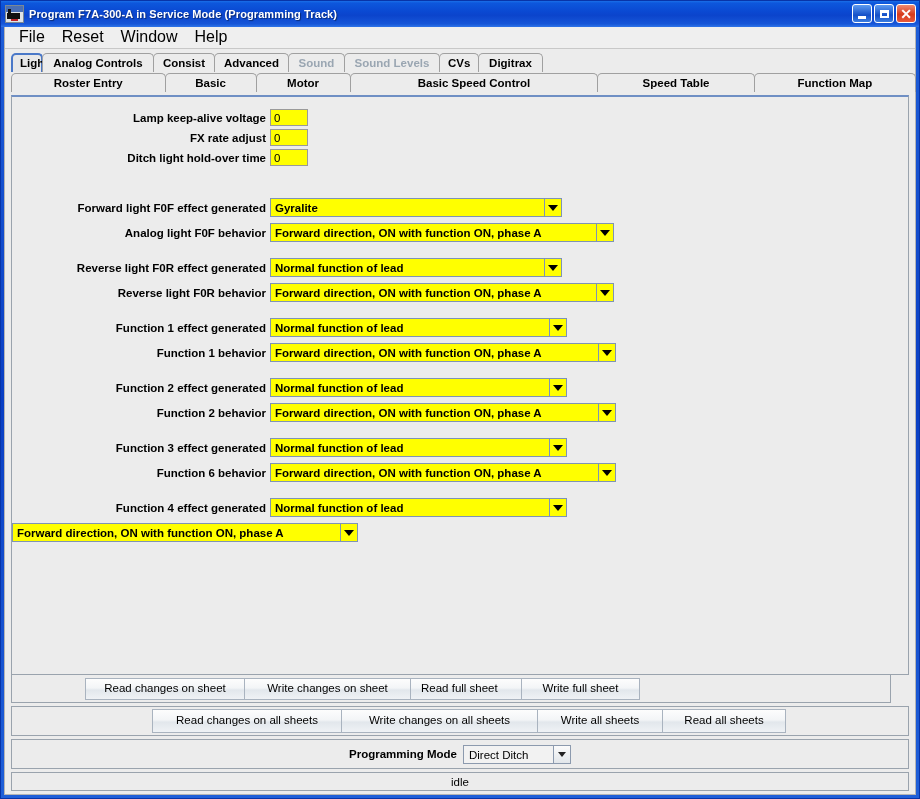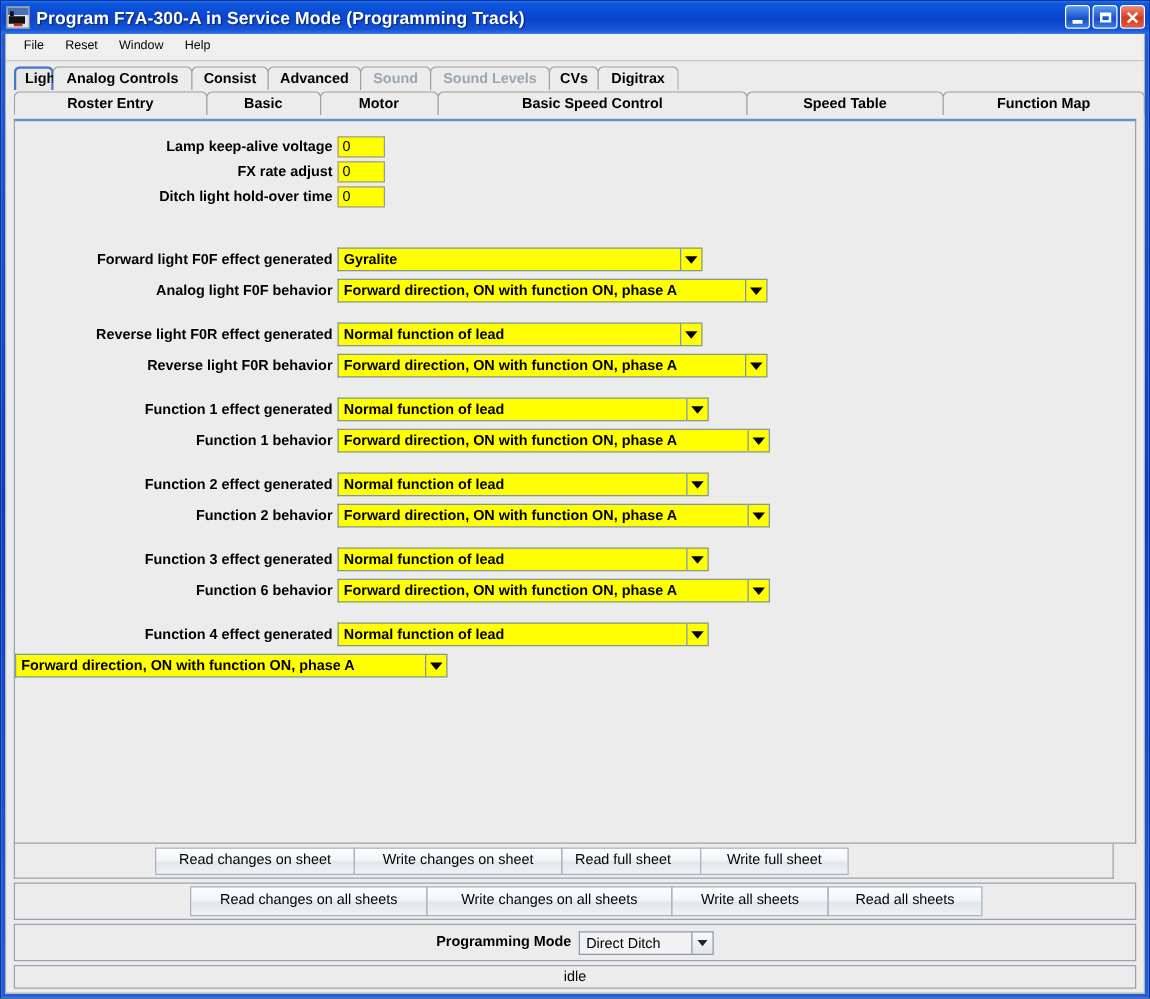--- a/index.html
+++ b/index.html
@@ -36,21 +36,21 @@
     width: 17px; height: 16px; margin-right: 5px;
     background: #dfe3e6;
     border: 1px solid #7a8894;
     position: relative; overflow: hidden; flex: 0 0 auto;
   }
   .title-icon .sky { position:absolute; left:0; top:0; right:0; height:6px; background:#4a6fb5;}
   .title-icon .loco { position:absolute; left:1px; bottom:3px; width:13px; height:6px; background:#111; }
   .title-icon .stack { position:absolute; left:2px; top:3px; width:3px; height:4px; background:#111; }
   .title-icon .red { position:absolute; left:5px; bottom:1px; width:7px; height:2px; background:#c0252a; }
   .title-text {
-    color: #ffffff; font-size: 14px; font-weight: bold;
+    color: #ffffff; font-size: 11px; font-weight: bold;
     letter-spacing: 0.1px;
     text-shadow: 1px 1px 1px rgba(0,0,0,.45);
     white-space: nowrap;
   }
   .win-btns { position: absolute; right: 3px; top: 3px; display: flex; gap: 2px; }
   .win-btn {
     width: 20px; height: 19px;
     border: 1px solid #ffffff;
     border-radius: 3px;
     display: flex; align-items: center; justify-content: center;
@@ -77,21 +77,21 @@
 
   
   .menubar {
     flex: 0 0 21px; height: 21px;
     background: #efefef;
     border-bottom: 1px solid #c8c8c8;
     display: flex; align-items: center;
     padding-left: 6px;
   }
   .menu-item {
-    font-size: 10px; color: #000;
+    font-size: 16px; color: #000;
     padding: 2px 9px 3px 8px;
     line-height: 14px;
     cursor: default;
   }
 
   
   .tabstrip {
     display: flex; align-items: flex-end;
     padding-left: 6px;
     background: #ececec;
@@ -219,21 +219,21 @@
   .btnrow {
     display: flex; align-items: center;
     background: #ececec;
     box-sizing: border-box;
   }
   .btnrow.r1 {
     margin: 0 24px 0 6px;
     border: 1px solid #9aa3ad;
     border-top: none;
     height: 28px; flex: 0 0 28px;
-    padding-left: 112px;
+    padding-left: 73px;
   }
   .btnrow.r2 {
     margin: 3px 6px 0 6px;
     border: 1px solid #9aa3ad;
     height: 30px; flex: 0 0 30px;
     padding-left: 140px;
   }
   .btn {
     background: linear-gradient(to bottom, #fdfdfd 0%, #f3f5f7 45%, #e2e7ec 55%, #eff2f5 100%);
     border: 1px solid #a9b3bf;

